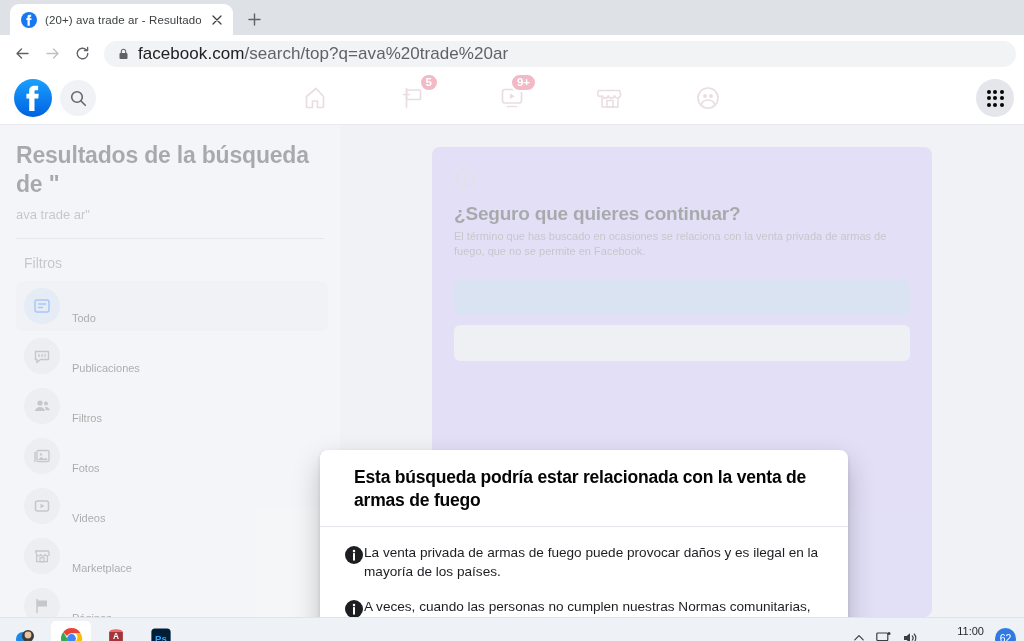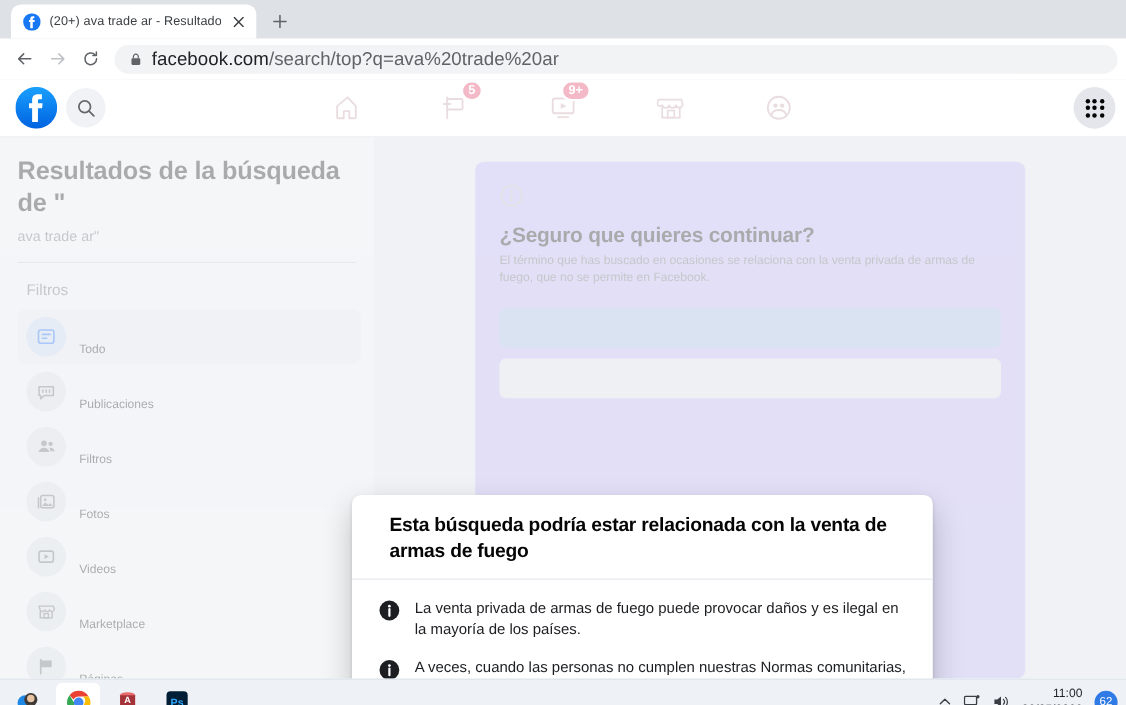--- a/index.html
+++ b/index.html
@@ -177,21 +177,21 @@
   .modal-header {
     padding: 16px 34px 14px; text-align: left;
     border-bottom: 1px solid #e4e6eb;
   }
   .modal-title {
     font-size: 17.5px; font-weight: bold; color: #050505;
     line-height: 1.3; letter-spacing: -.2px;
   }
   .modal-body { padding: 16px 24px 6px; }
   .modal-row {
-    display: flex; gap: 13px; margin-bottom: 16px; align-items: flex-start;
+    display: flex; margin-bottom: 16px; align-items: flex-start;
   }
   .modal-row-icon { flex: 0 0 20px; margin-top: 2px; }
   .modal-row-text {
     font-size: 13.6px; line-height: 1.42; color: #1c1e21;
   }
 
   
   .taskbar {
     width: 1024px; height: 41px; background: #eef1f6;
     display: flex; align-items: center; padding: 0 6px;

